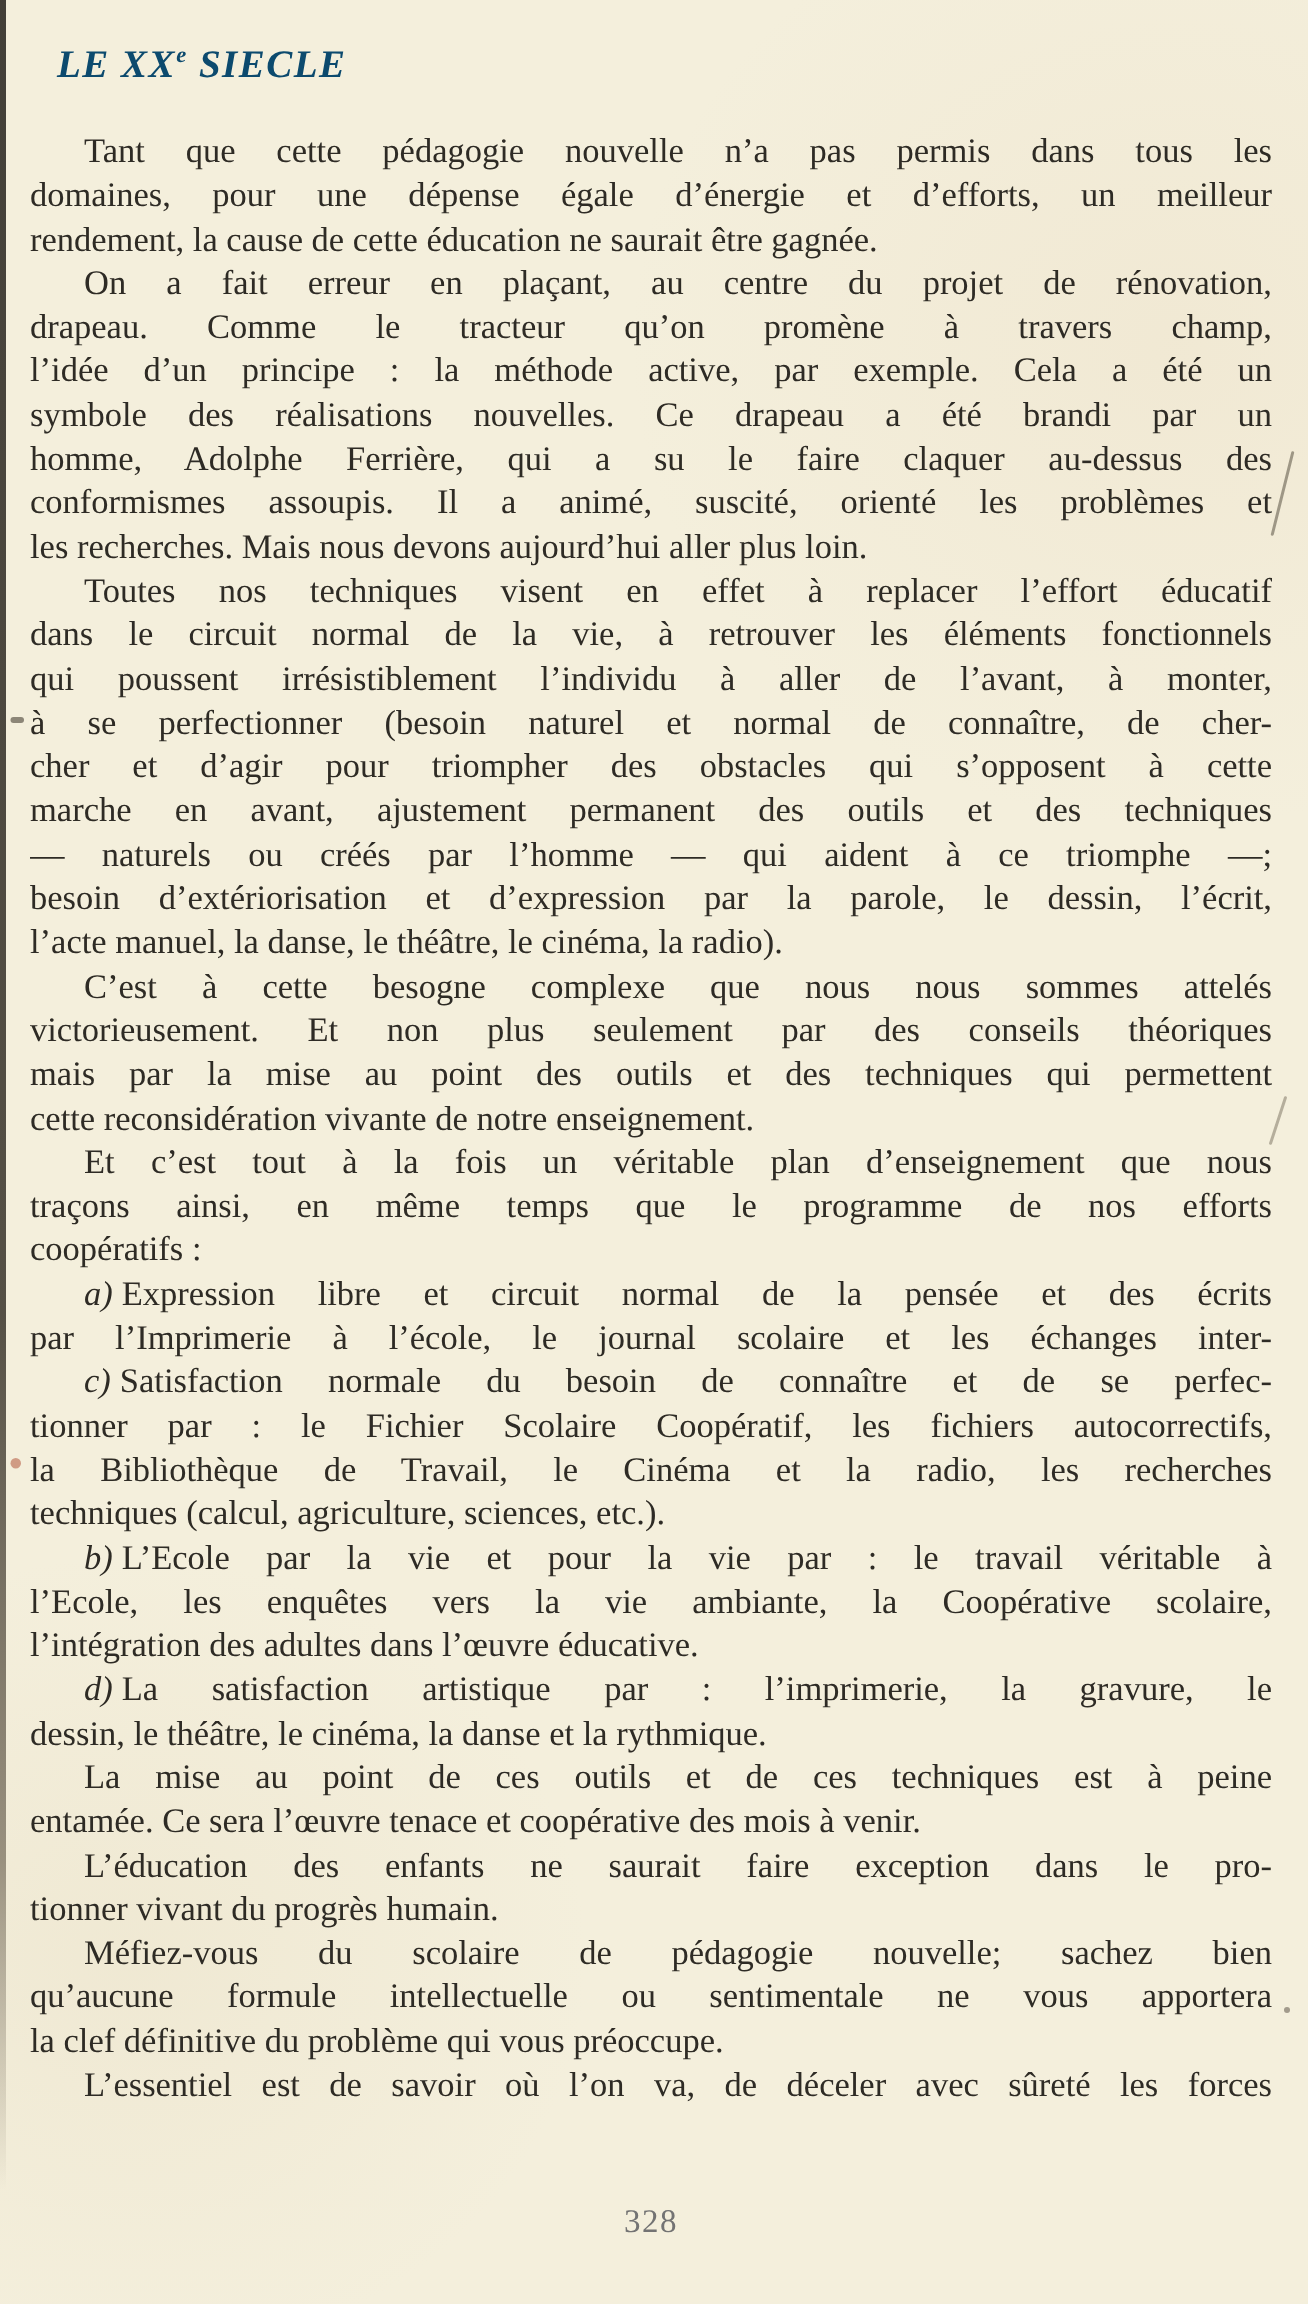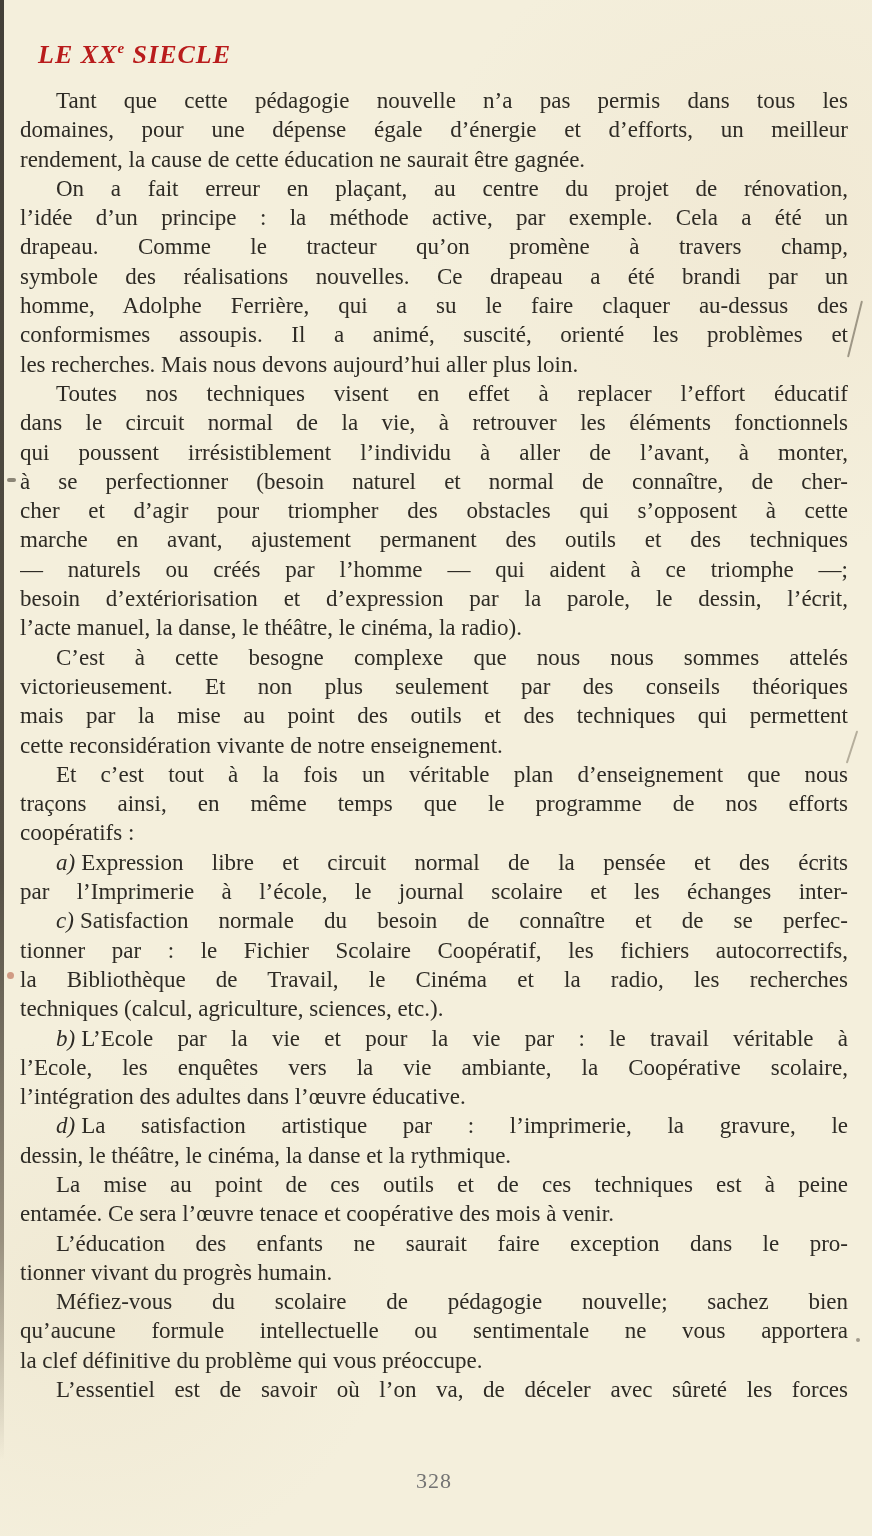--- a/index.html
+++ b/index.html
@@ -37,24 +37,24 @@
   .speck-b {
     position: absolute; left: 7px; top: 972px; width: 7px; height: 7px;
     background: rgba(178,86,60,0.55); border-radius: 50%;
   }
   .speck-c {
     position: absolute; left: 856px; top: 1338px; width: 4px; height: 4px;
     background: rgba(80,72,60,0.5); border-radius: 50%;
   }
 
   .header {
-    position: absolute; left: 38px; top: 40px;
+    position: absolute; left: 38px; top: 28px;
     font-style: italic; font-weight: bold;
     font-size: 26px; letter-spacing: 1px;
-    color: #b91c1c;
+    color: #0c4a6e;
   }
   .header sup {
     font-size: 15px; vertical-align: super; line-height: 0;
   }
 
   .text-block {
     position: absolute; left: 20px; top: 86px; width: 828px;
     font-size: 23px; line-height: 29.3px;
     color: #2e2b25;
   }
@@ -92,22 +92,22 @@
 <div class="header"><span>LE XX</span><sup>e</sup><span> SIECLE</span></div>
 
 <div class="text-block" id="text-block">
     <div class="para">
       <div class="line indent">Tant que cette pédagogie nouvelle n’a pas permis dans tous les</div>
       <div class="line">domaines, pour une dépense égale d’énergie et d’efforts, un meilleur</div>
       <div class="line plain">rendement, la cause de cette éducation ne saurait être gagnée.</div>
     </div>
     <div class="para">
       <div class="line indent">On a fait erreur en plaçant, au centre du projet de rénovation,</div>
+      <div class="line">drapeau. Comme le tracteur qu’on promène à travers champ,</div>
       <div class="line">l’idée d’un principe : la méthode active, par exemple. Cela a été un</div>
-      <div class="line">drapeau. Comme le tracteur qu’on promène à travers champ,</div>
       <div class="line">symbole des réalisations nouvelles. Ce drapeau a été brandi par un</div>
       <div class="line">homme, Adolphe Ferrière, qui a su le faire claquer au-dessus des</div>
       <div class="line">conformismes assoupis. Il a animé, suscité, orienté les problèmes et</div>
       <div class="line plain">les recherches. Mais nous devons aujourd’hui aller plus loin.</div>
     </div>
     <div class="para">
       <div class="line indent">Toutes nos techniques visent en effet à replacer l’effort éducatif</div>
       <div class="line">dans le circuit normal de la vie, à retrouver les éléments fonctionnels</div>
       <div class="line">qui poussent irrésistiblement l’individu à aller de l’avant, à monter,</div>
       <div class="line">à se perfectionner (besoin naturel et normal de connaître, de cher-</div>

